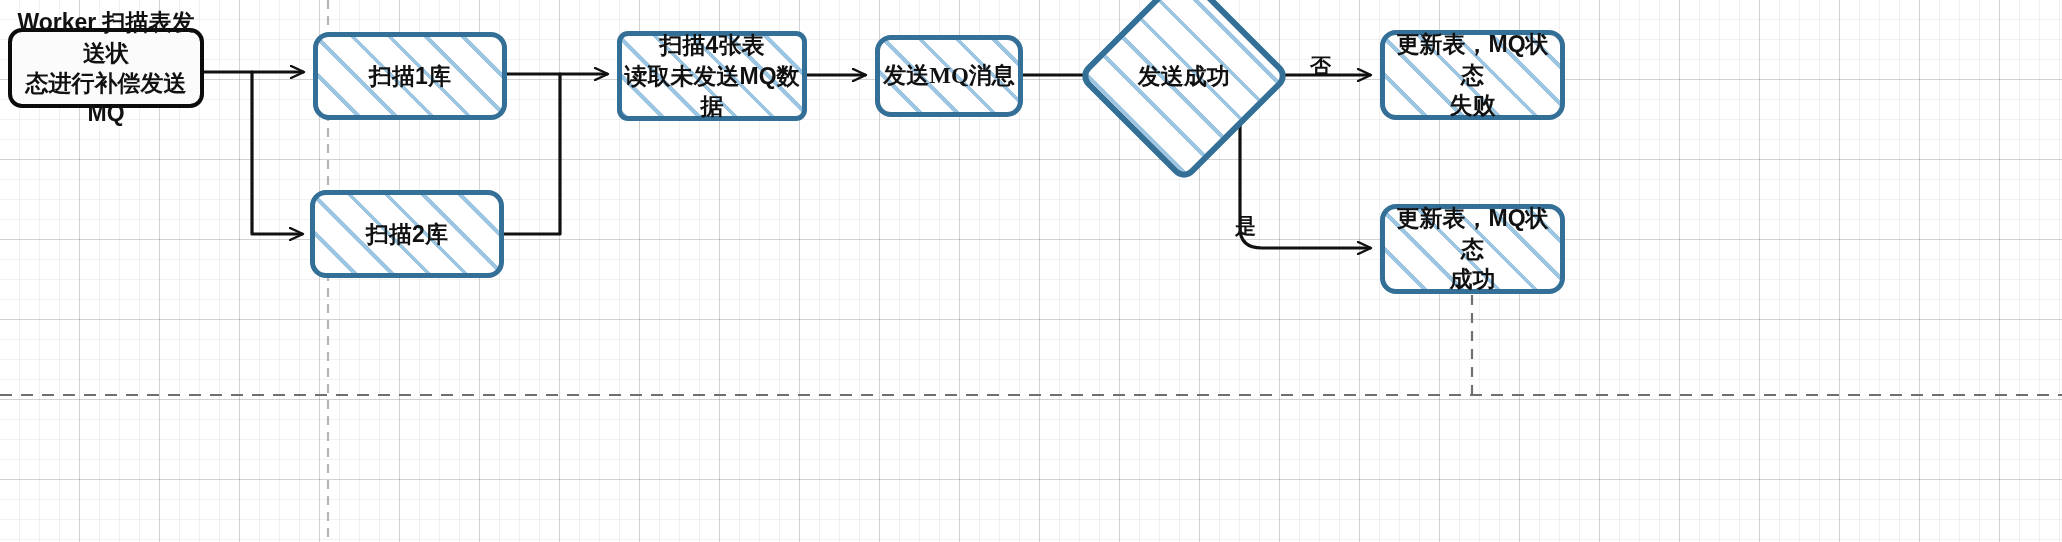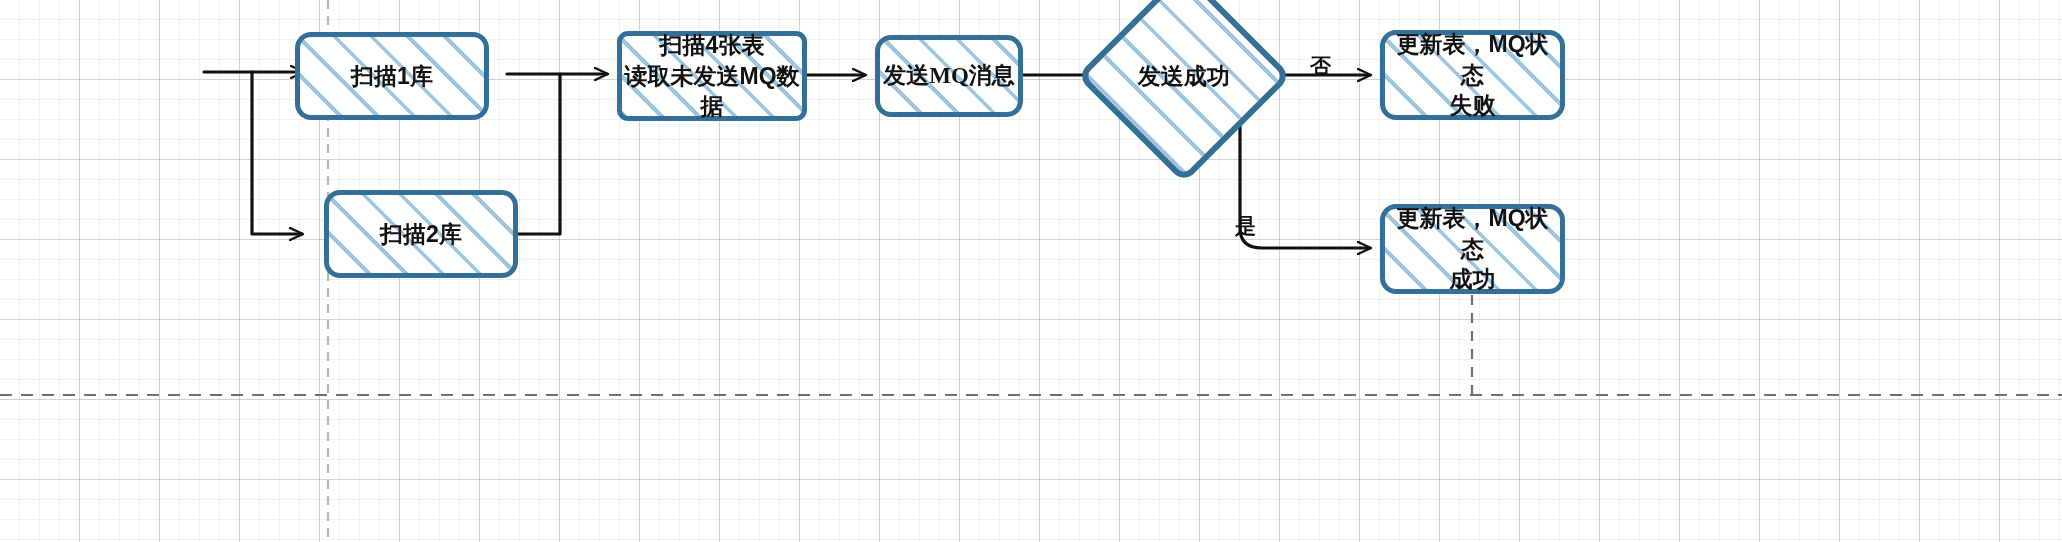--- a/index.html
+++ b/index.html
@@ -124,26 +124,30 @@
       <path d="M807,75 L865,75" marker-end="url(#arrowV)"></path>
 
       <path d="M1023,75 L1098,75" marker-end="url(#arrowV)"></path>
 
       <path d="M1240,75 L1370,75" marker-end="url(#arrowV)"></path>
 
       <path d="M1240,75 L1240,228 Q1240,248 1262,248 L1370,248" marker-end="url(#arrowV)"></path>
     </g>
   </svg>
 
+  <div class="node node-start" style="left:8px;top:28px;width:196px;height:80px;">
+    <span class="txt">Worker 扫描表发送状
+态进行补偿发送MQ</span>
+  </div>
 
-  <div class="node node-proc" style="left:295px;top:32px;width:194px;height:88px;">
+  <div class="node node-proc" style="left:313px;top:32px;width:194px;height:88px;">
     <span class="txt">扫描1库</span>
   </div>
 
-  <div class="node node-proc" style="left:310px;top:190px;width:194px;height:88px;margin-left:14px;">
+  <div class="node node-proc" style="left:310px;top:190px;width:194px;height:88px;">
     <span class="txt">扫描2库</span>
   </div>
 
   <div class="node node-proc" style="left:617px;top:31px;width:190px;height:90px;border-radius:11px;">
     <span class="txt">扫描4张表
 读取未发送MQ数据</span>
   </div>
 
   <div class="node node-proc" style="left:875px;top:35px;width:148px;height:82px;font-family:Liberation Serif, serif;">
     <span class="txt">发送MQ消息</span>

